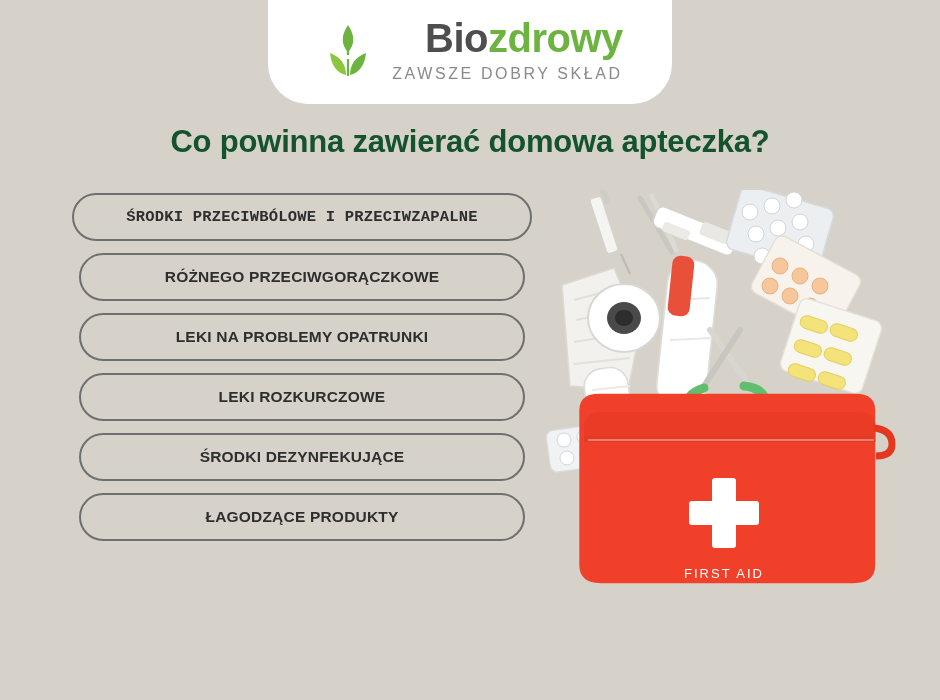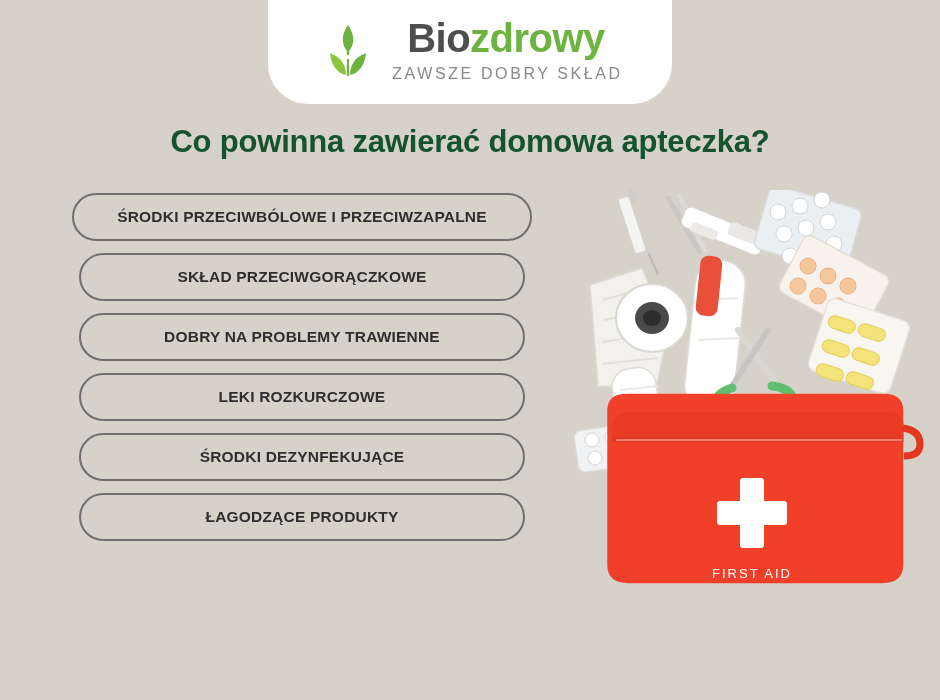--- a/index.html
+++ b/index.html
@@ -37,21 +37,21 @@
   }
   .logo-mark {
     width: 62px;
     height: 62px;
     position: relative;
     flex: 0 0 auto;
   }
   .logo-text-wrap {
     display: flex;
     flex-direction: column;
-    align-items: center;
+    align-items: flex-end;
   }
   .logo-word {
     font-size: 40px;
     font-weight: bold;
     letter-spacing: -0.5px;
     line-height: 1;
     white-space: nowrap;
   }
   .logo-word .bio { color: #4e4e4e; }
   .logo-word .zdrowy { color: #6cb33f; }
@@ -96,33 +96,33 @@
     align-items: center;
     justify-content: center;
     color: #2e2e2e;
     font-size: 15.5px;
     font-weight: bold;
     letter-spacing: 0.2px;
     background: transparent;
     box-sizing: border-box;
     white-space: nowrap;
   }
-  .pill.w1 { width: 460px; margin-left: 0; }
+  .pill.w1 { width: 460px; margin-left: 0; font-family: Liberation Mono, monospace; }
   .pill.w2 { width: 446px; margin-left: 7px; }
   .pill.w3 { width: 446px; margin-left: 7px; }
   .pill.w4 { width: 446px; margin-left: 7px; }
   .pill.w5 { width: 446px; margin-left: 7px; }
   .pill.w6 { width: 446px; margin-left: 7px; }
   .pill.w7 { width: 446px; margin-left: 7px; }
   .pill.w8 { width: 446px; margin-left: 7px; }
 
   
   .illustration {
     position: absolute;
-    right: 8px;
+    right: 36px;
     top: 190px;
     width: 360px;
     height: 460px;
   }
   .illu-svg { display: block; }
 </style>
 </head>
 <body>
 
 <div class="logo-plate">
@@ -140,22 +140,22 @@
       <span class="logo-word"><span class="bio">Bio</span><span class="zdrowy">zdrowy</span></span>
       <span class="logo-tagline">ZAWSZE DOBRY SKŁAD</span>
     </span>
   </div>
 </div>
 
 <div class="headline">Co powinna zawierać domowa apteczka?</div>
 
 <div class="pill-list">
   <div class="pill w1">ŚRODKI PRZECIWBÓLOWE I PRZECIWZAPALNE</div>
-  <div class="pill w2">SKŁAD PRZECIWGORĄCZKOWE</div>
-  <div class="pill w3">DOBRY NA PROBLEMY TRAWIENNE</div>
+  <div class="pill w2">RÓŻNEGO PRZECIWGORĄCZKOWE</div>
+  <div class="pill w3">LEKI NA PROBLEMY OPATRUNKI</div>
   <div class="pill w4">LEKI ROZKURCZOWE</div>
   <div class="pill w6">ŚRODKI DEZYNFEKUJĄCE</div>
   <div class="pill w8">ŁAGODZĄCE PRODUKTY</div>
 </div>
 
 <div class="illustration">
   <svg class="illu-svg" width="360" height="460" viewBox="0 0 360 460" aria-hidden="true">
 
     <g>
       <path d="M18 95 L70 78 L96 140 L84 200 L26 196 Z" fill="#f2f1ee" stroke="#dcdad4" stroke-width="1.5"></path>

